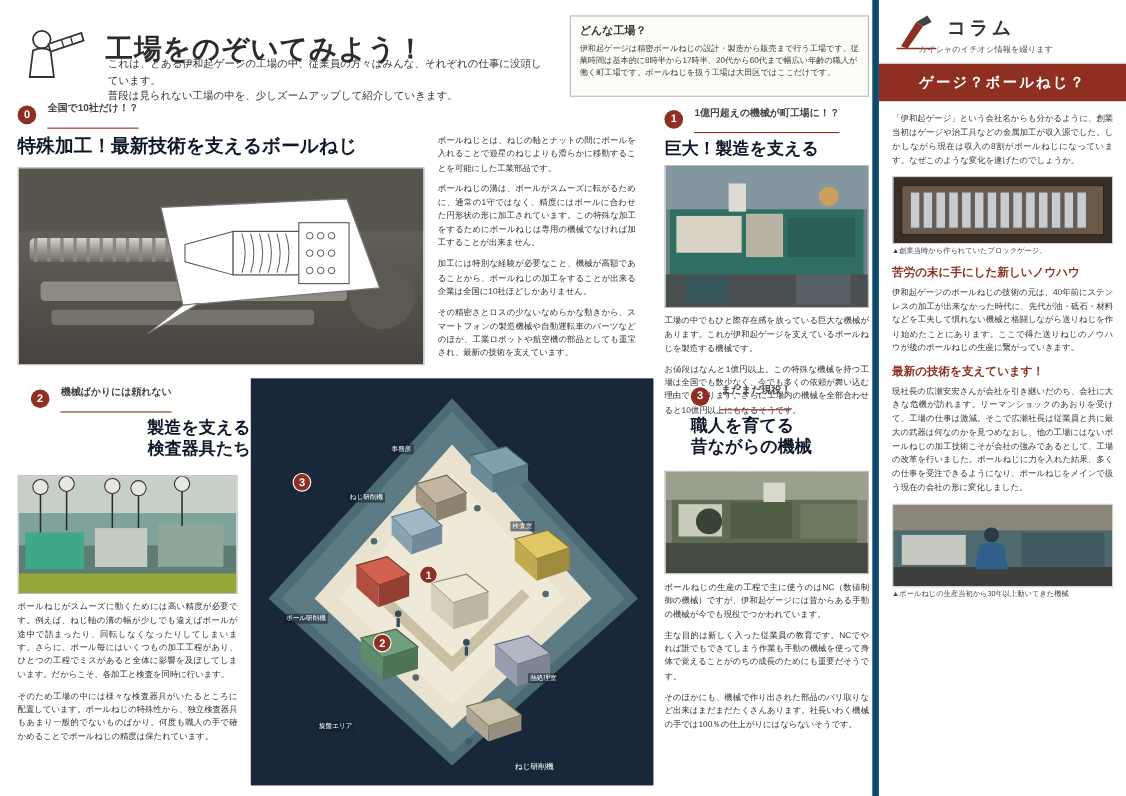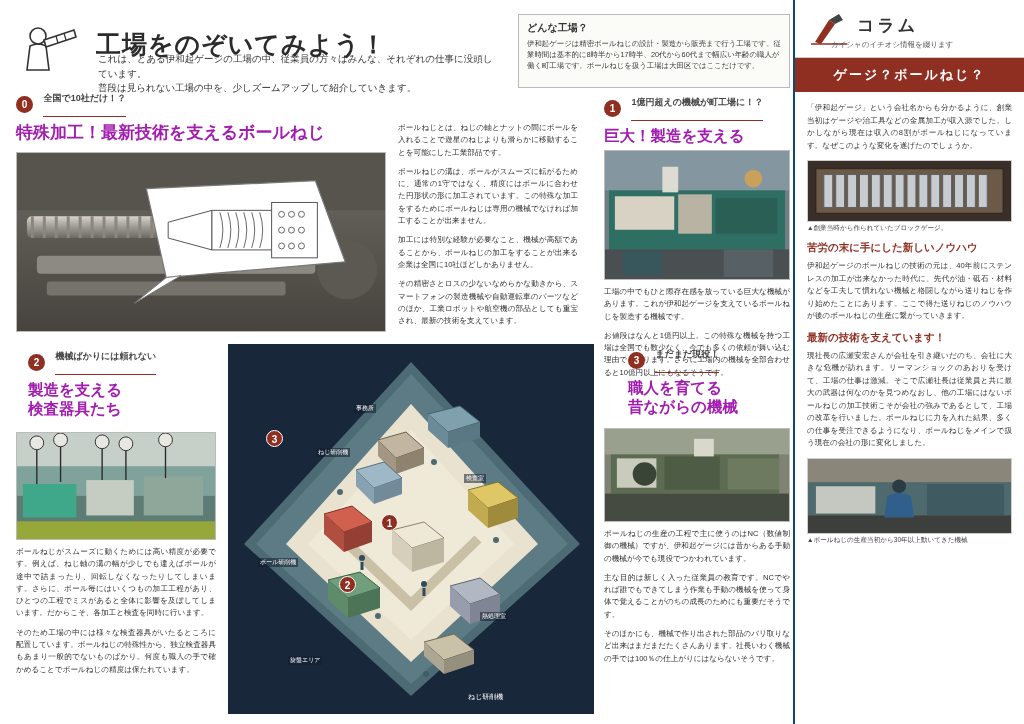--- a/index.html
+++ b/index.html
@@ -52,21 +52,21 @@
   }
   .donna-text {
     font-size: 7.4px; color: #3a3a3a; line-height: 1.5;
   }
 
   
   .rightcol {
     position: absolute; right: 0; top: 0;
     width: 231px; height: 724px;
     background: #ffffff;
-    border-left: 2px solid #0c4a6e;
+    border-left: 6px solid #0c4a6e;
   }
   .rc-head {
     position: relative;
     height: 58px;
     padding: 10px 10px 0 14px;
     border-bottom: 1px solid #ccc;
   }
   .rc-head-title {
     position: absolute; left: 62px; top: 14px;
     font-size: 17px; font-weight: bold; color: #333; letter-spacing: 3px;
@@ -111,21 +111,21 @@
     text-align: center; line-height: 17px;
     vertical-align: middle;
   }
   .kicker {
     font-size: 9px; color: #444; font-weight: bold;
     display: inline-block; margin-left: 6px; vertical-align: middle;
     border-bottom: 1px solid #8e2f22;
     padding-bottom: 11px;
   }
   .headline {
-    font-size: 17px; font-weight: bold; color: #a21caf;
+    font-size: 17px; font-weight: bold; color: #0f172a;
     line-height: 1.25; margin-top: 5px;
   }
   .headline.sm { font-size: 15.5px; }
 
   .body-p {
     font-size: 7.6px; color: #2f2f2f; line-height: 1.62;
     text-align: justify; margin: 0 0 7px 0;
   }
 
   
@@ -316,21 +316,21 @@
     </svg>
   </div>
   <div class="art1-text">
     <p class="body-p">工場の中でもひと際存在感を放っている巨大な機械があります。これが伊和起ゲージを支えているボールねじを製造する機械です。</p>
     <p class="body-p">お値段はなんと1億円以上。この特殊な機械を持つ工場は全国でも数少なく、今でも多くの依頼が舞い込む理由でもあります。さらに工場内の機械を全部合わせると10億円以上にもなるそうです。</p>
   </div>
 
   <div class="art2">
     <span class="num-badge">2</span>
     <span class="kicker">機械ばかりには頼れない</span>
-    <div class="headline sm" style="white-space:pre-line;">製造を支える
+    <div class="headline sm" style="white-space:pre-line;text-align:right;">製造を支える
 検査器具たち</div>
   </div>
   <div class="art2-photo">
     <svg class="ph" viewBox="0 0 200 108" preserveAspectRatio="none">
       <rect width="200" height="108" fill="#9fb0ae"></rect>
       <rect x="0" y="0" width="200" height="34" fill="#c7cfc9"></rect>
       <rect x="0" y="34" width="200" height="30" fill="#7fa39a"></rect>
       <rect x="0" y="64" width="200" height="44" fill="#5d7c73"></rect>
       <rect x="6" y="52" width="54" height="34" fill="#3fa88a"></rect>
       <rect x="70" y="48" width="48" height="36" fill="#c5ccc2"></rect>

